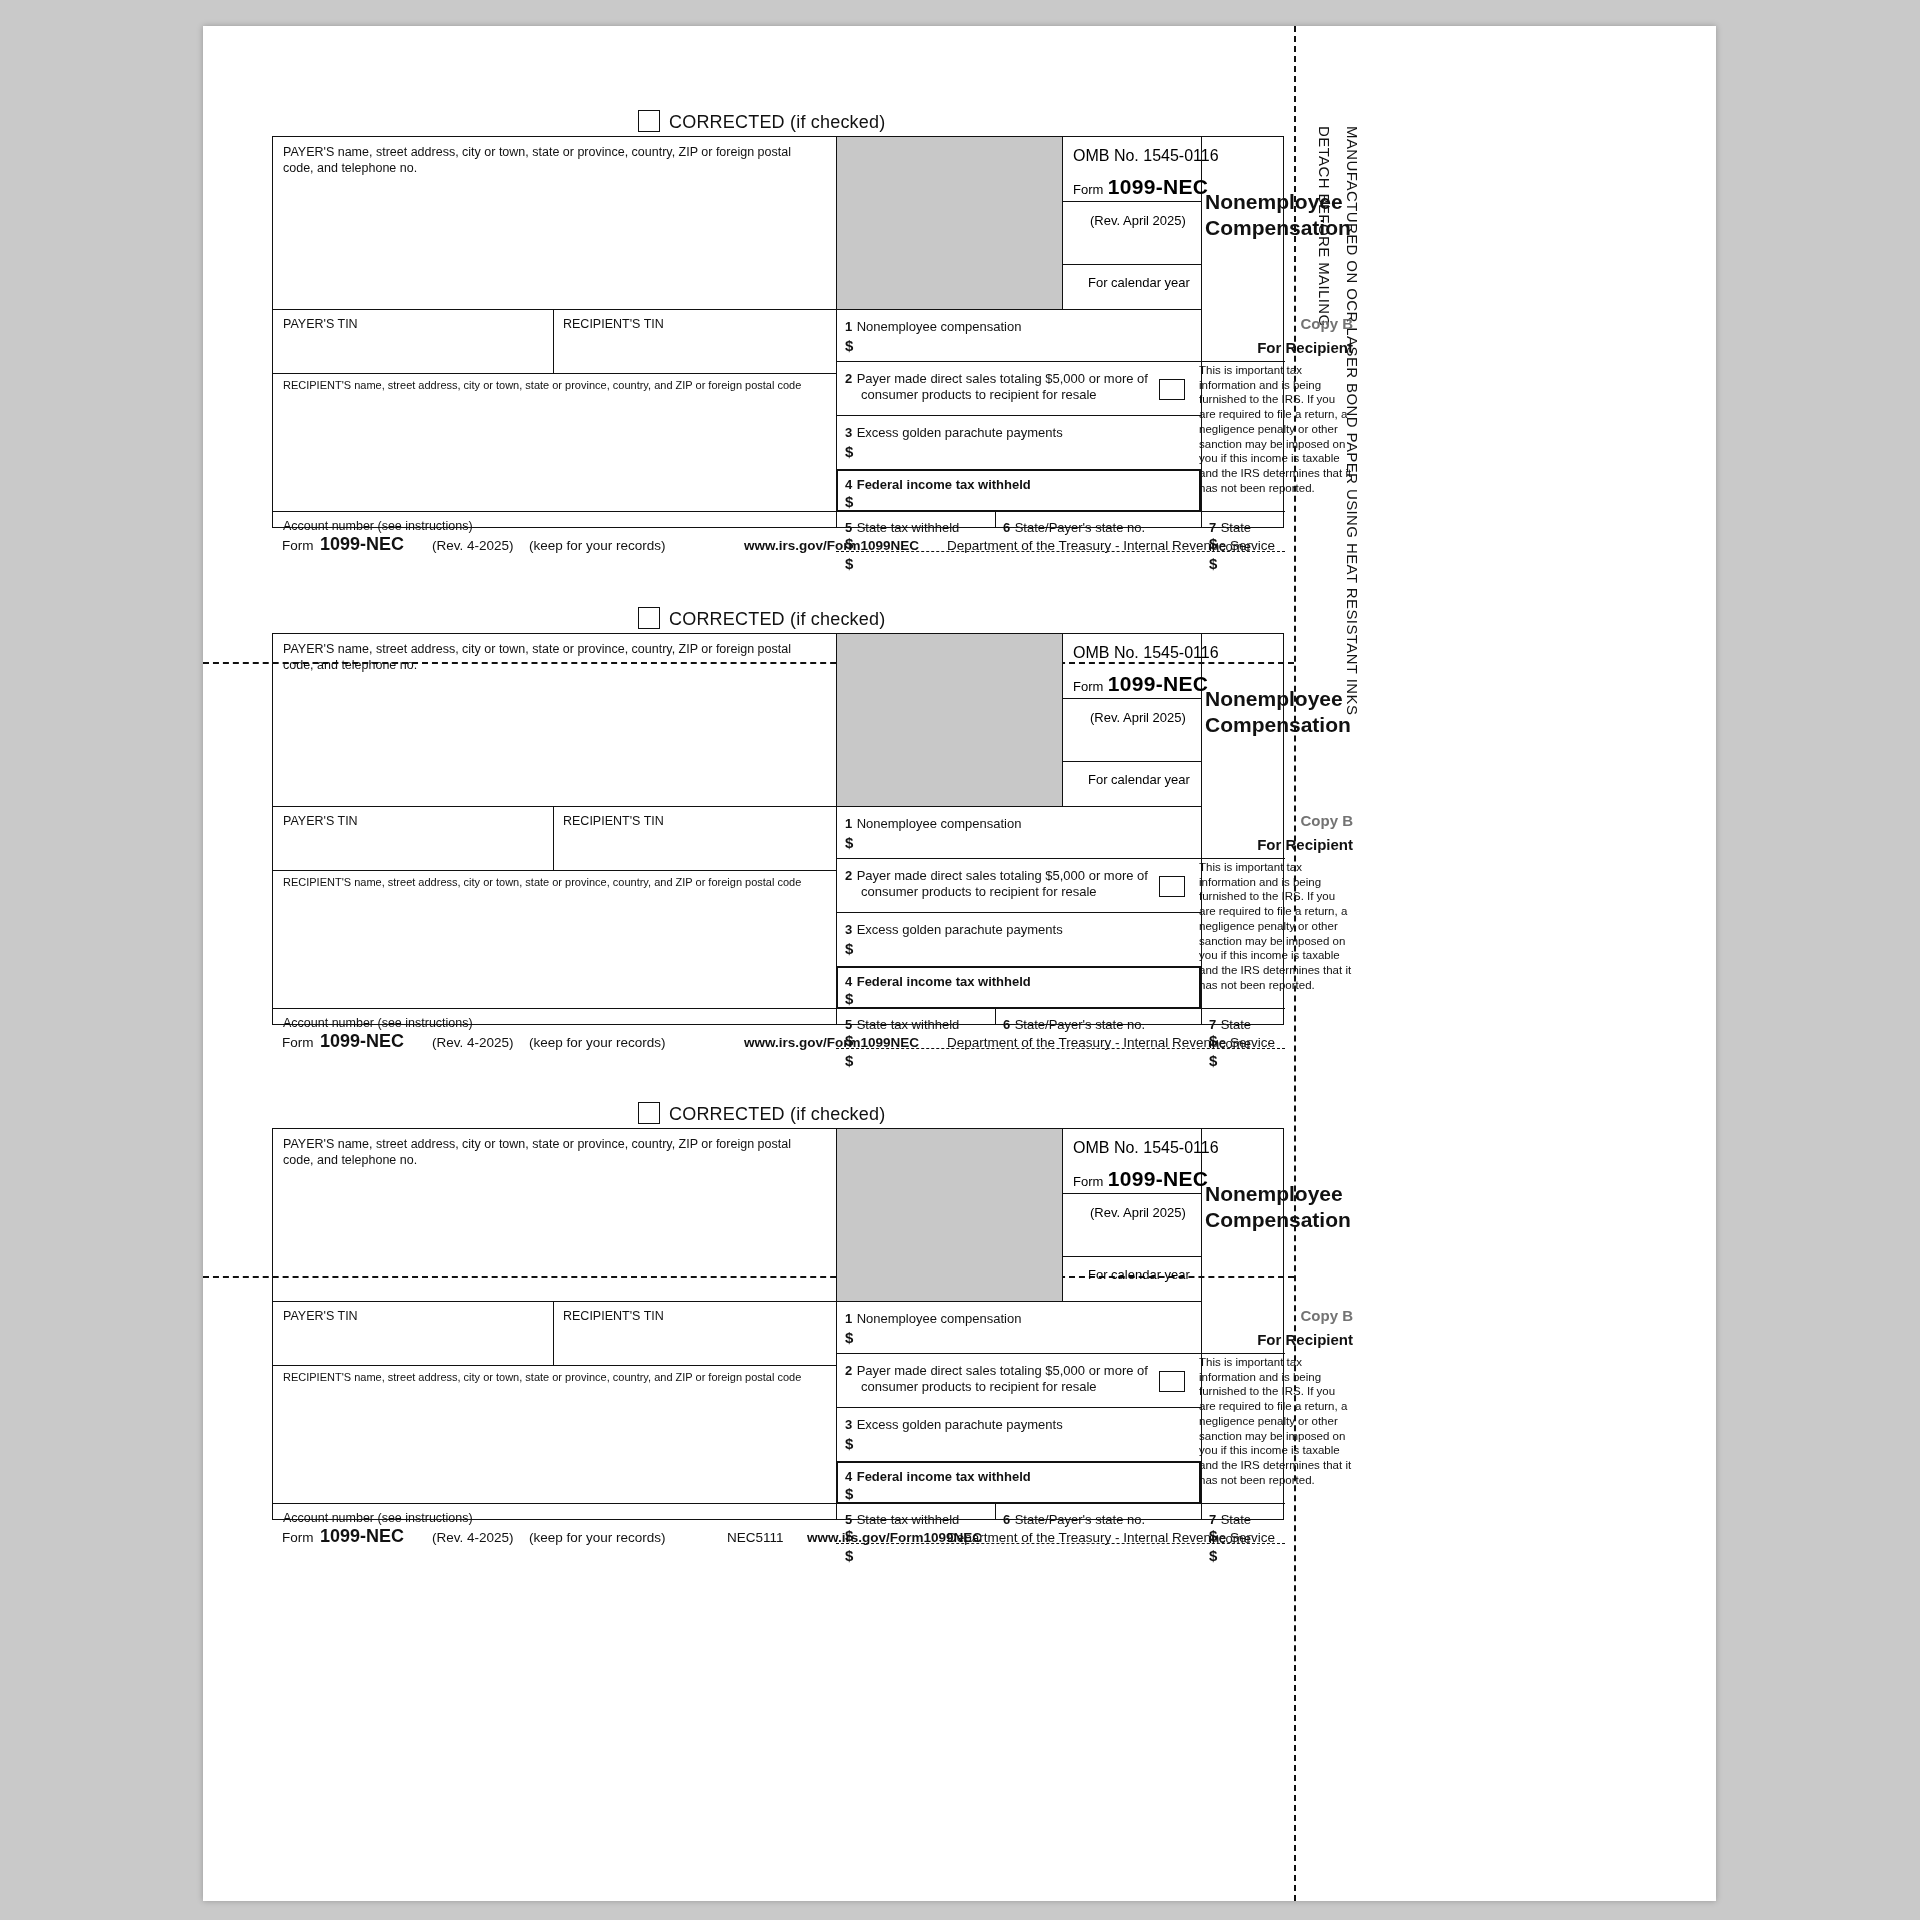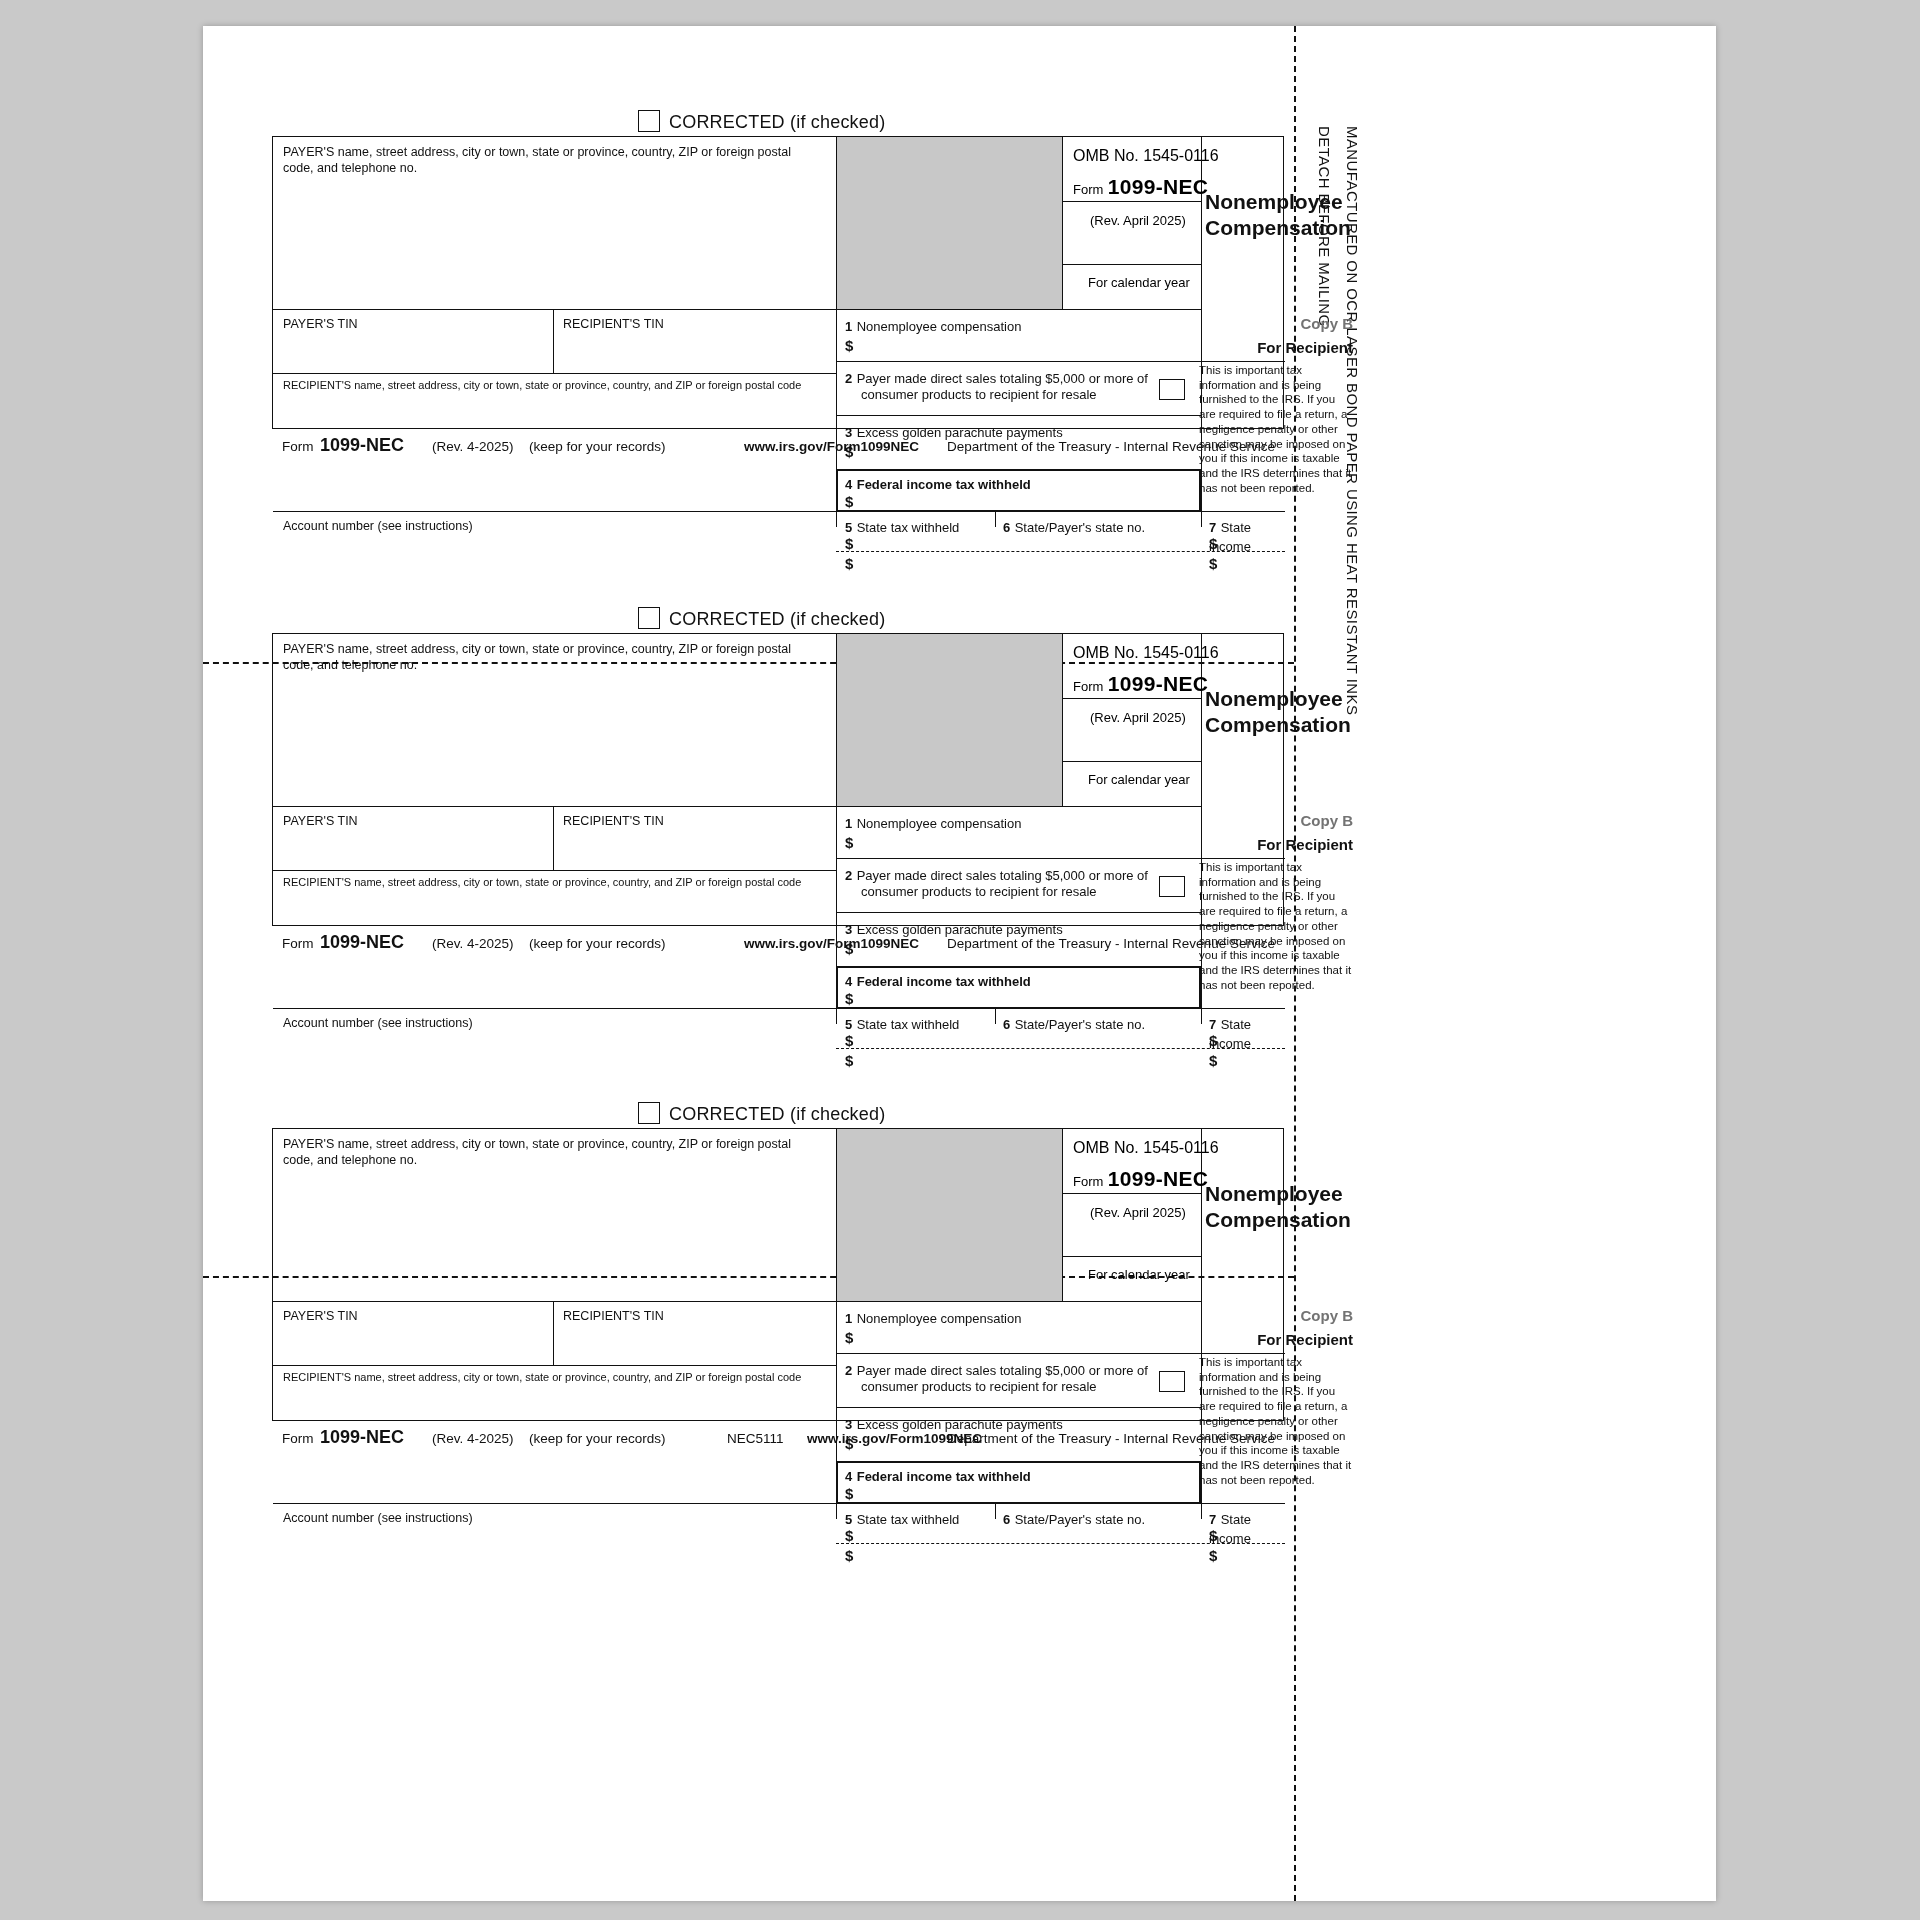--- a/index.html
+++ b/index.html
@@ -74,21 +74,21 @@
     display: inline-block;
     font-size: 18px;
     margin-left: 9px;
     color: #111;
     letter-spacing: .2px;
   }
 
   .grid {
     position: relative;
     border: 1.5px solid #111;
-    height: 293px;
+    height: 392px;
     box-sizing: border-box;
   }
 
   
   .vline { position: absolute; width: 0; border-left: 1.2px solid #111; }
   .hline { position: absolute; height: 0; border-top: 1.2px solid #111; }
   .hline-dash { position: absolute; height: 0; border-top: 1.2px dashed #111; }
 
   .gray-block {
     position: absolute;

